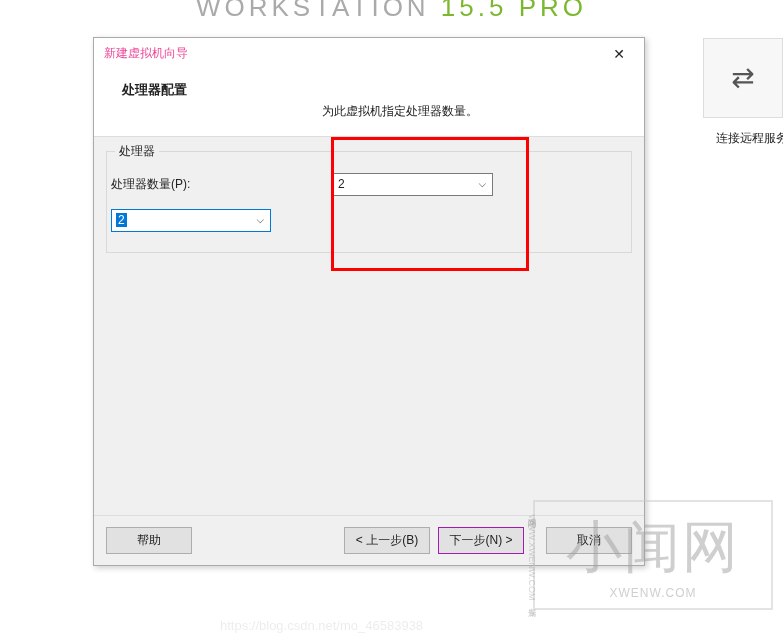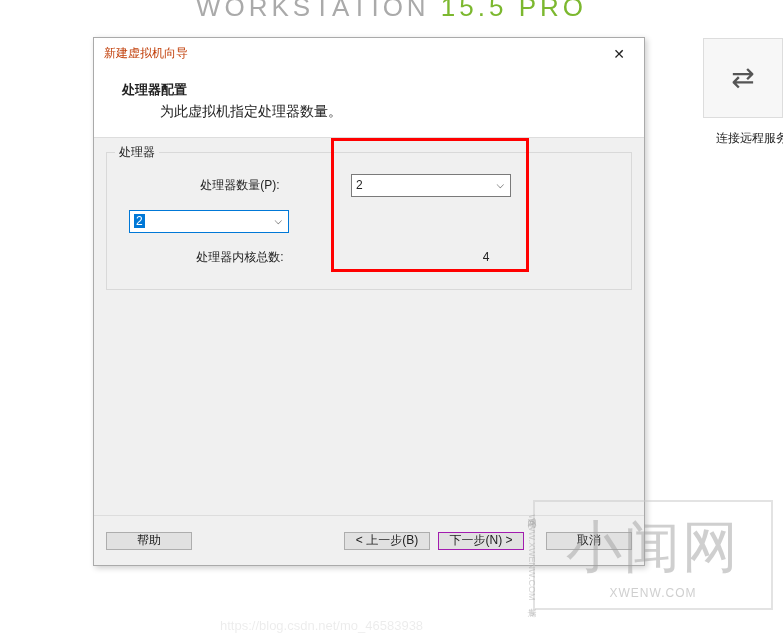--- a/index.html
+++ b/index.html
@@ -58,67 +58,67 @@
       flex-direction: column;
     }
     .titlebar {
       background: #fff;
       height: 31px;
       display: flex;
       align-items: center;
       padding: 0 10px;
       position: relative;
     }
-    .titlebar-text { font-size: 12px; color: #c2410c; text-align: center; }
+    .titlebar-text { font-size: 12px; color: #ec4899; text-align: center; }
     .titlebar-close {
       margin-left: auto;
       width: 30px;
       text-align: center;
       font-size: 14px;
       font-family: Arial, sans-serif;
       cursor: default;
     }
     .header {
       background: #fff;
       padding: 12px 4px 16px 20px;
       border-bottom: 1px solid #ddd;
     }
     .header-title {
       font-weight: bold;
       font-size: 13px;
       margin-left: 8px;
     }
     .header-desc {
-      font-size: 14px;
+      font-size: 12px;
       margin-left: 46px;
       margin-top: 4px;
+      text-align: center;
     }
     
     .content {
       flex: 1;
       padding: 14px 12px;
       position: relative;
     }
     .fieldset {
       border: 1px solid #d9d9d9;
-      padding: 14px 14px 14px 22px;
+      padding: 14px 14px 14px 4px;
       position: relative;
     }
     .fieldset-legend {
       position: absolute;
       top: -9px; left: 8px;
       background: #f0f0f0;
       padding: 0 4px;
       font-size: 12px;
     }
     .row {
       display: flex;
       align-items: center;
       height: 36px;
-      text-align: center;
     }
     .row-label {
       width: 222px;
       font-size: 12px;
     }
     .row-field { flex: 1; }
     .combo {
       width: 160px;
       height: 23px;
       border: 1px solid #7a7a7a;
@@ -155,21 +155,21 @@
     
     .buttonbar {
       height: 50px;
       border-top: 1px solid #ddd;
       display: flex;
       align-items: center;
       padding: 0 12px;
       gap: 8px;
     }
     .btn {
-      height: 18px;
+      height: 27px;
       min-width: 86px;
       background: #e1e1e1;
       border: 1px solid #adadad;
       font-size: 12px;
       display: inline-flex;
       align-items: center;
       justify-content: center;
       padding: 0 10px;
       cursor: default;
     }
@@ -257,26 +257,20 @@
 
       <div class="row">
         <div class="row-field">
           <div class="combo active">
             <span class="combo-value selected">2</span>
             <span class="combo-chev">⌵</span>
           </div>
         </div>
       </div>
 
-      <div class="row">
-        <div class="row-label">处理器内核总数:</div>
-        <div class="row-field">
-          <span class="static-val">4</span>
-        </div>
-      </div>
     </div>
 
     <div class="red-box" style="left:237px; top:0px; width:198px; height:134px;"></div>
   </div>
 
   <div class="buttonbar">
     <span class="btn">
         <span>帮助</span>
       </span>
     <span class="spacer"></span>

